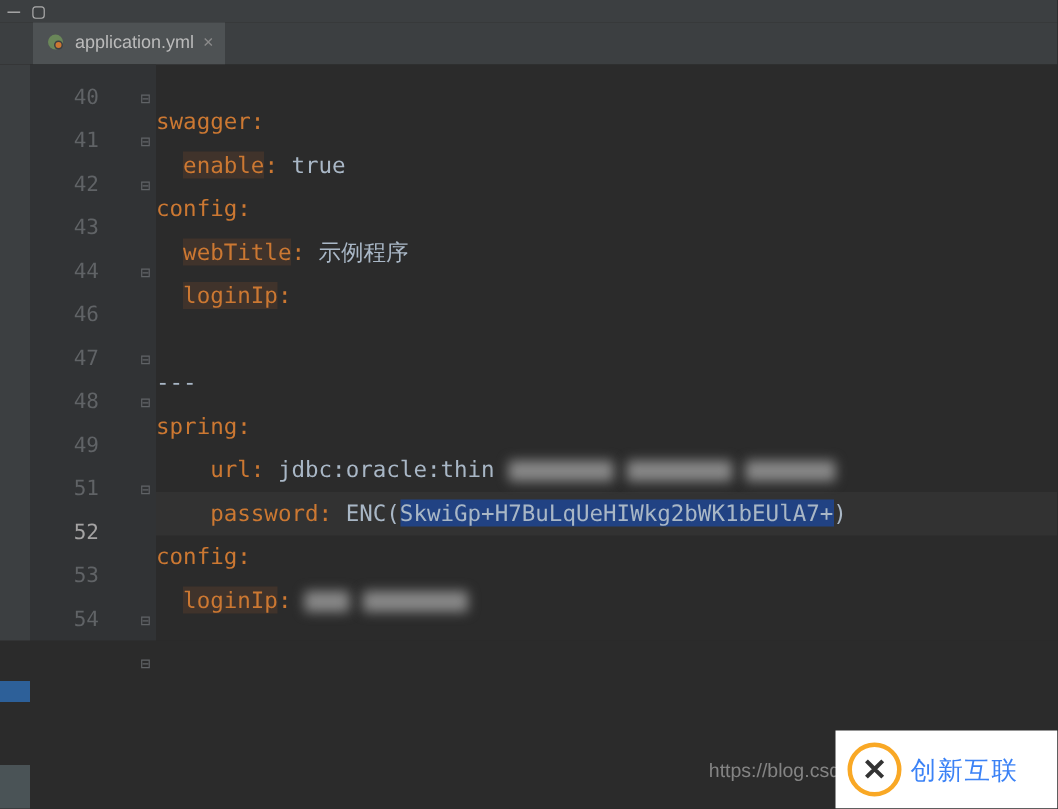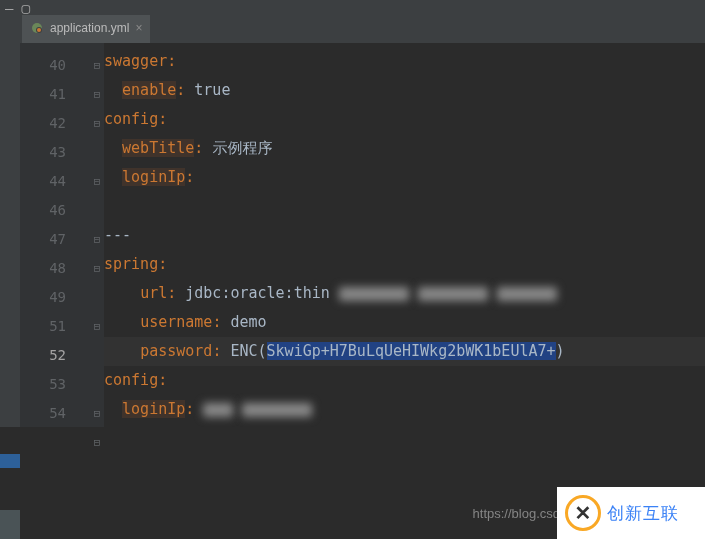--- a/index.html
+++ b/index.html
@@ -78,21 +78,21 @@
   .fold-col .fold {
     height: 29px;
     display: flex;
     align-items: center;
     justify-content: center;
     color: #606366;
     font-size: 11px;
   }
   .code {
     flex: 1;
-    padding-top: 4px;
+    padding-top: 24px;
     position: relative;
   }
   .code-line {
     height: 29px;
     line-height: 29px;
     white-space: pre;
     padding-left: 0px;
     color: #a9b7c6;
   }
   .code-line.current { background: #323232; }
@@ -216,21 +216,20 @@
   <div class="code">
     <div class="code-line"><span class="key">swagger</span><span class="colon">:</span></div>
     <div class="code-line">  <span class="key-hl">enable</span><span class="colon">:</span> <span class="val">true</span></div>
     <div class="code-line"><span class="key">config</span><span class="colon">:</span></div>
     <div class="code-line">  <span class="key-hl">webTitle</span><span class="colon">:</span> <span class="val">示例程序</span></div>
     <div class="code-line">  <span class="key-hl">loginIp</span><span class="colon">:</span></div>
     <div class="code-line"></div>
     <div class="code-line"><span class="dash">---</span></div>
     <div class="code-line"><span class="key">spring</span><span class="colon">:</span></div>
     <div class="code-line">    <span class="key">url</span><span class="colon">:</span> <span class="val">jdbc:oracle:thin</span> <span class="blur" style="width:70px"></span> <span class="blur" style="width:70px"></span> <span class="blur" style="width:60px"></span></div>
-    <div class="code-line">    <span class="key">username</span><span class="colon">:</span> <span class="val">demo</span></div>
     <div class="code-line current">    <span class="key">password</span><span class="colon">:</span> <span class="val">ENC(</span><span class="sel">SkwiGp+H7BuLqUeHIWkg2bWK1bEUlA7+</span><span class="val">)</span></div>
     <div class="code-line"><span class="key">config</span><span class="colon">:</span></div>
     <div class="code-line">  <span class="key-hl">loginIp</span><span class="colon">:</span> <span class="blur" style="width:30px"></span> <span class="blur" style="width:70px"></span></div>
   </div>
 </div>
 
 <div class="watermark">https://blog.csd</div>
 
 <div class="logo-box">
   <div class="logo-icon">✕</div>

